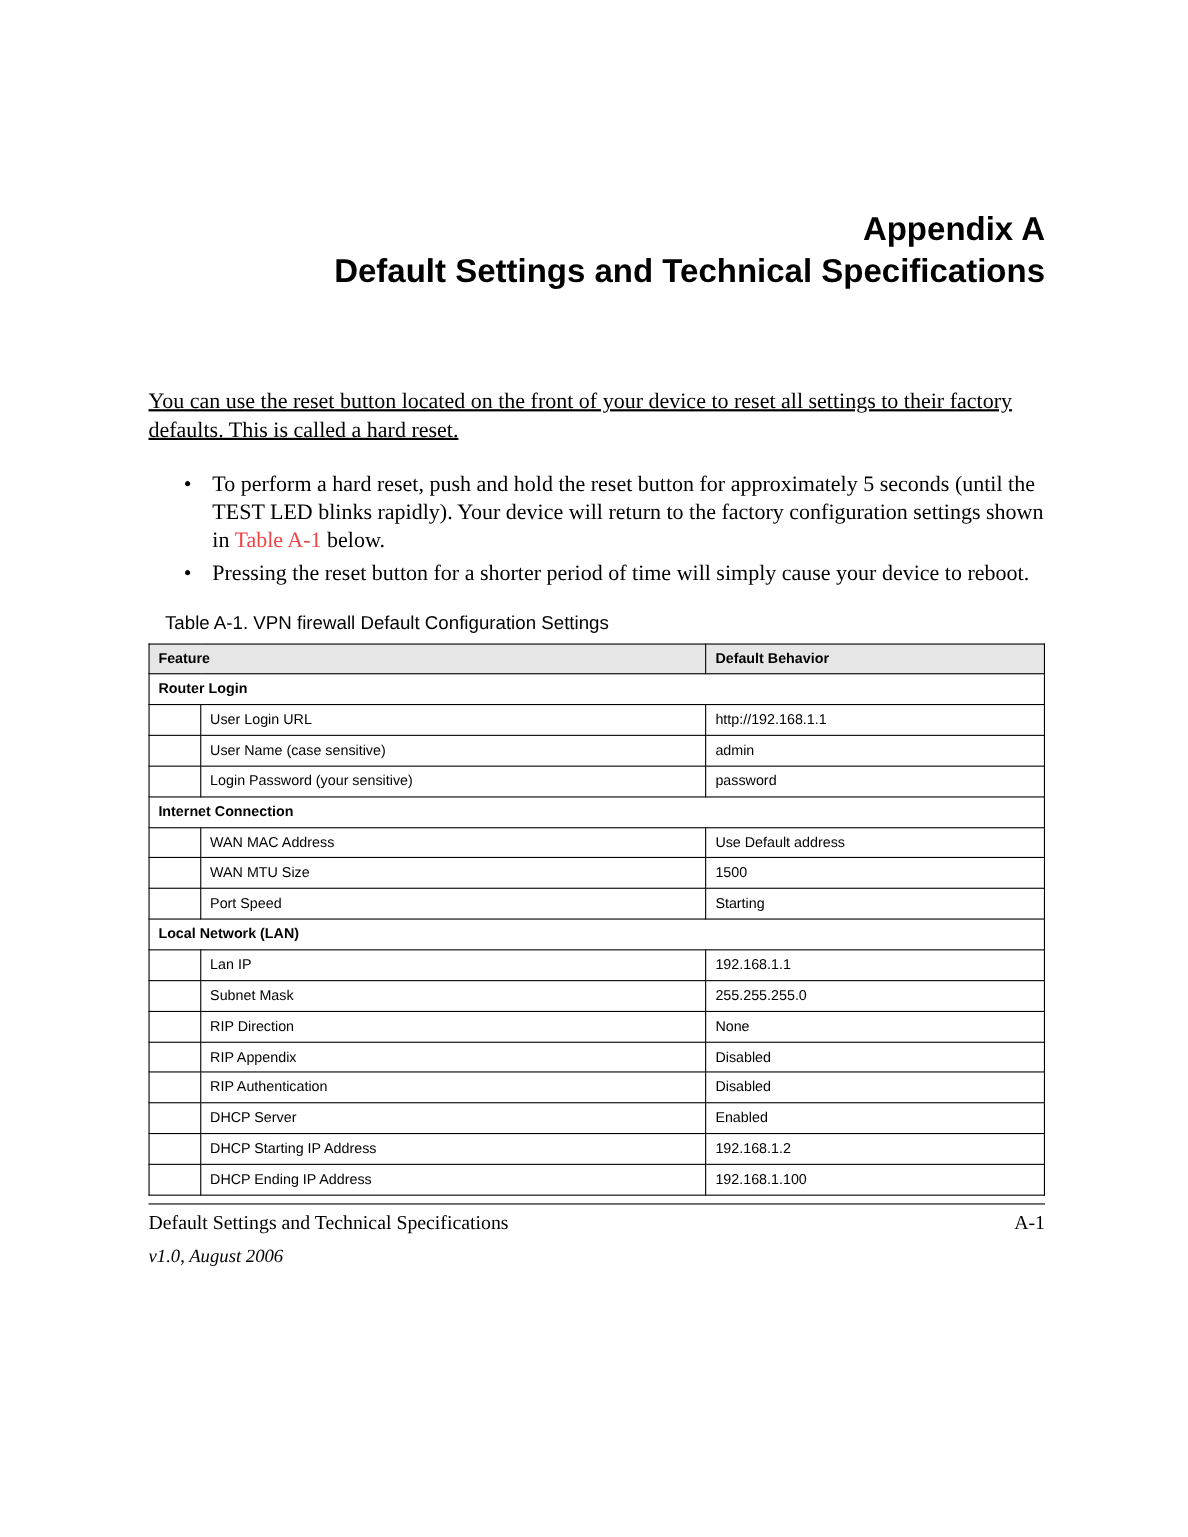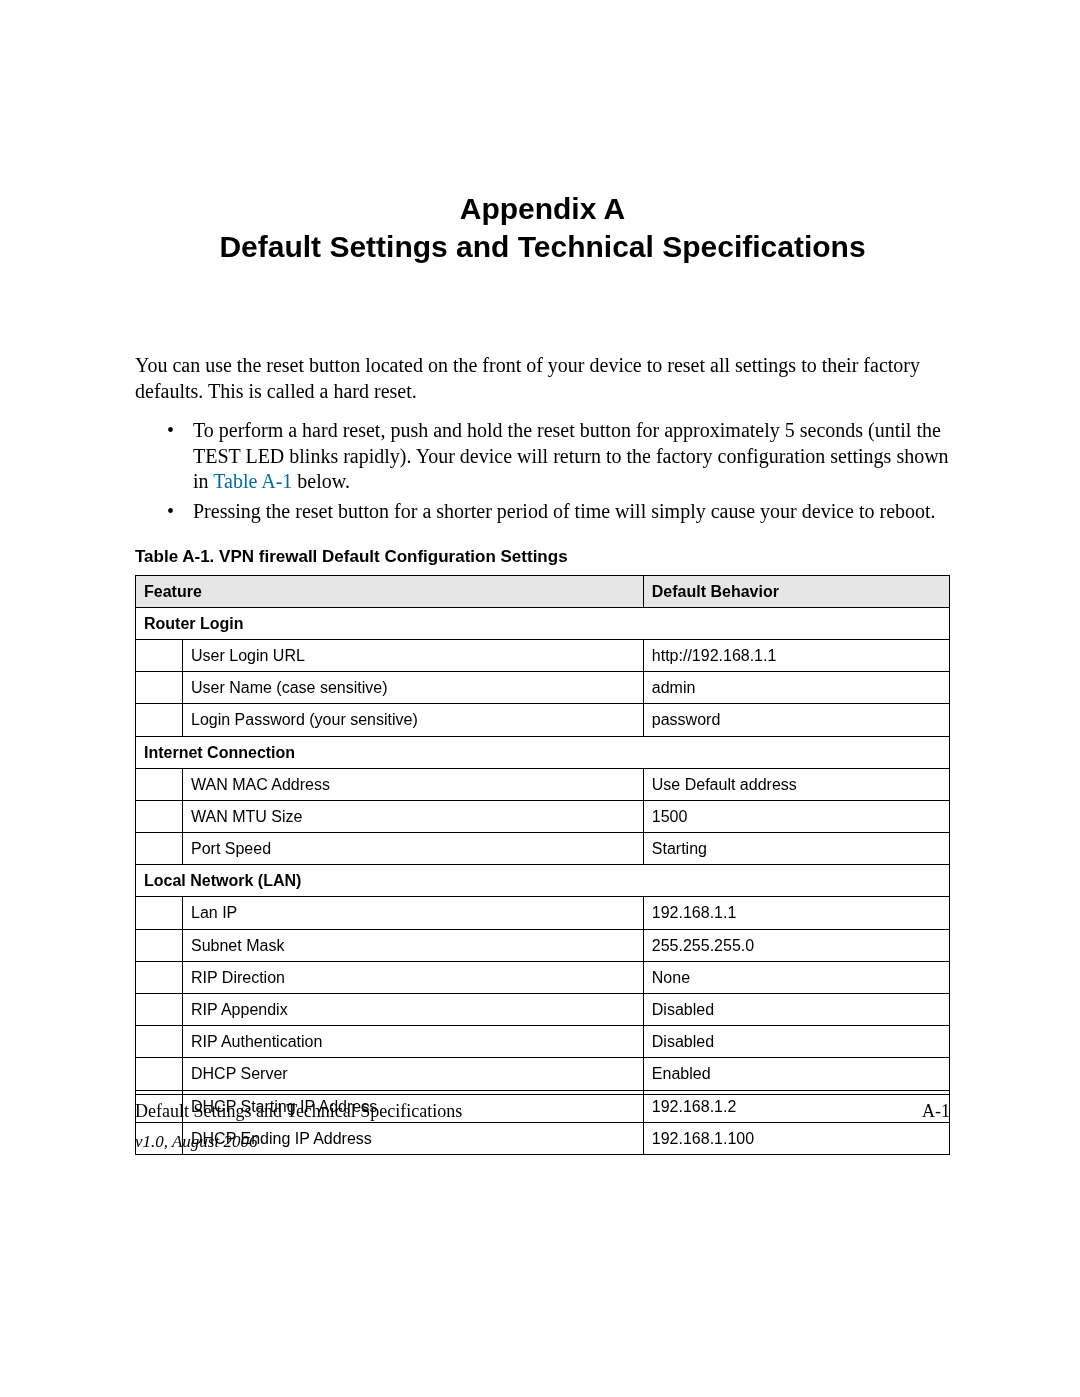--- a/index.html
+++ b/index.html
@@ -10,31 +10,32 @@
     color: #000;
   }
   .page {
     width: 1080px;
     height: 1397px;
     box-sizing: border-box;
     padding: 190px 130px 0 135px;
     position: relative;
   }
   .title-block {
-    text-align: center;
+    text-align: right;
     font-family: Arial, Helvetica, sans-serif;
     font-weight: bold;
     font-size: 30px;
     line-height: 1.25;
     margin-bottom: 88px;
   }
   .intro {
     font-size: 20px;
     line-height: 1.28;
-    margin-bottom: 14px;
+    margin-bottom: 24px;
+    text-decoration: underline;
   }
   ul.bullets {
     list-style: none;
     padding: 0;
     margin: 0 0 18px 0;
   }
   ul.bullets li {
     font-size: 20px;
     line-height: 1.28;
     padding-left: 58px;
@@ -42,35 +43,35 @@
     margin-top: 4px;
     margin-bottom: 2px;
   }
   ul.bullets li::before {
     content: "•";
     position: absolute;
     left: 32px;
     top: 0;
   }
   a.table-ref {
-    color: #0369a1;
+    color: #ef4444;
     text-decoration: none;
     margin-top: 41px;
   }
   .table-caption {
     font-family: Arial, Helvetica, sans-serif;
-    font-weight: bold;
+    font-weight: normal;
     font-size: 17px;
-    margin: 22px 0 8px 0;
+    margin: 22px 0 8px 15px;
   }
   table.config {
     width: 100%;
     border-collapse: collapse;
     font-family: Arial, Helvetica, sans-serif;
-    font-size: 16px;
+    font-size: 13px;
     border-radius: 27px;
   }
   table.config th, table.config td {
     border: 1px solid #000;
     text-align: left;
     padding: 4px 8px;
     vertical-align: middle;
     line-height: 1.45;
   }
   table.config th {

